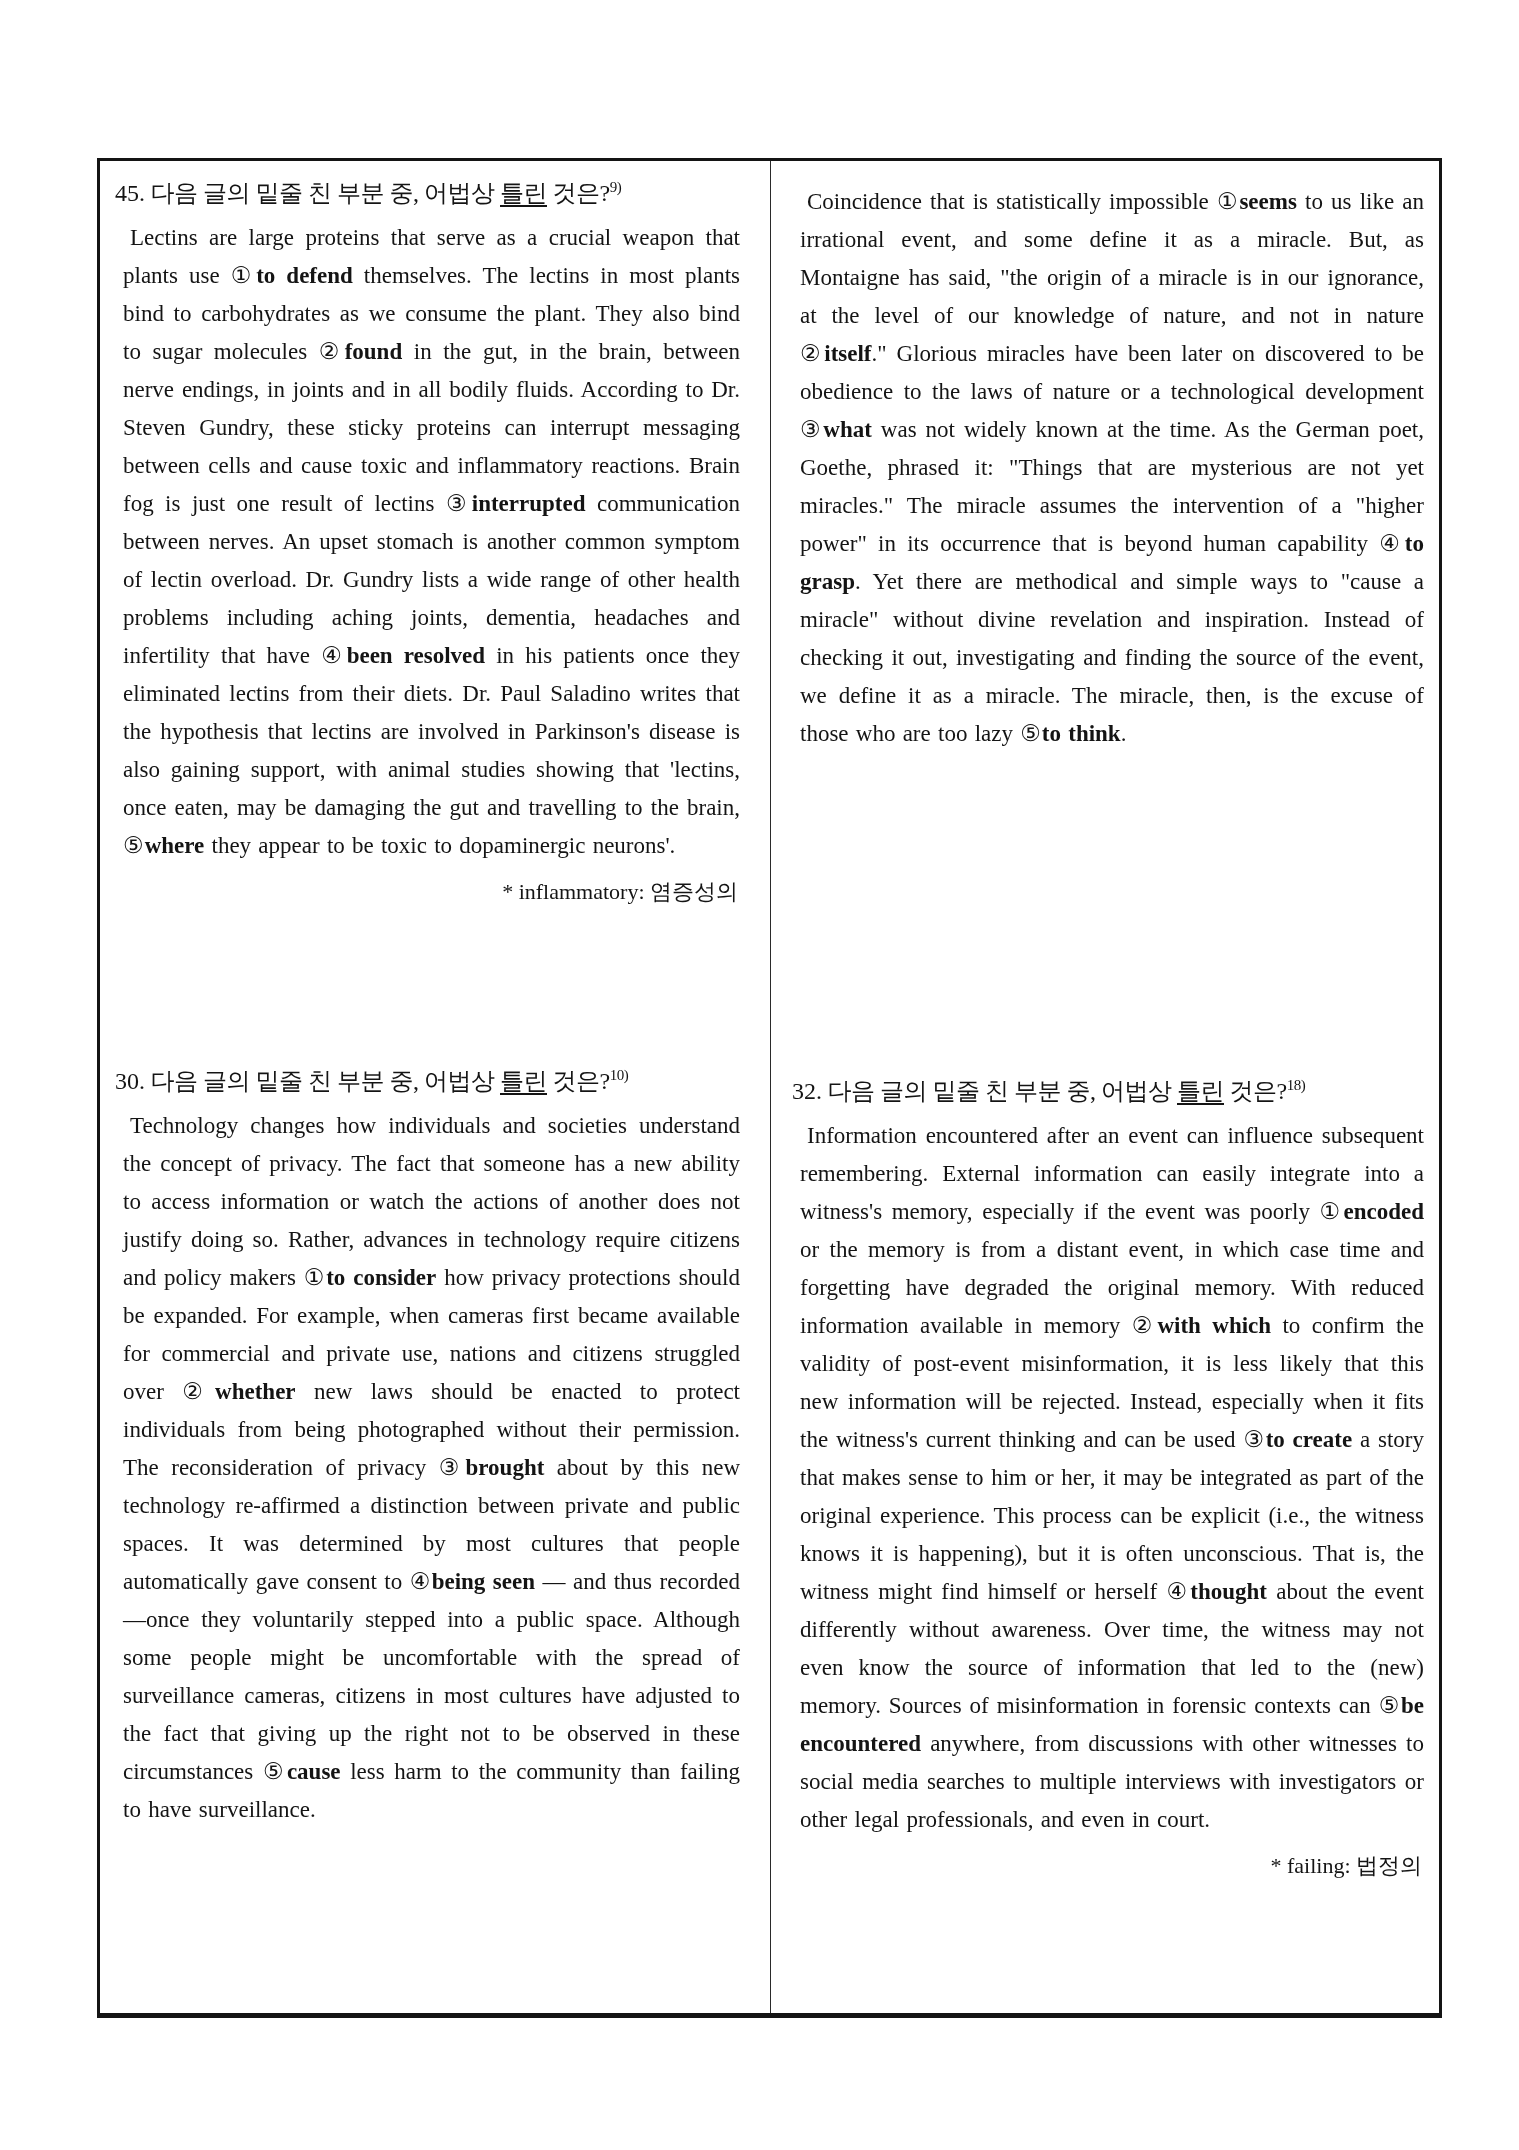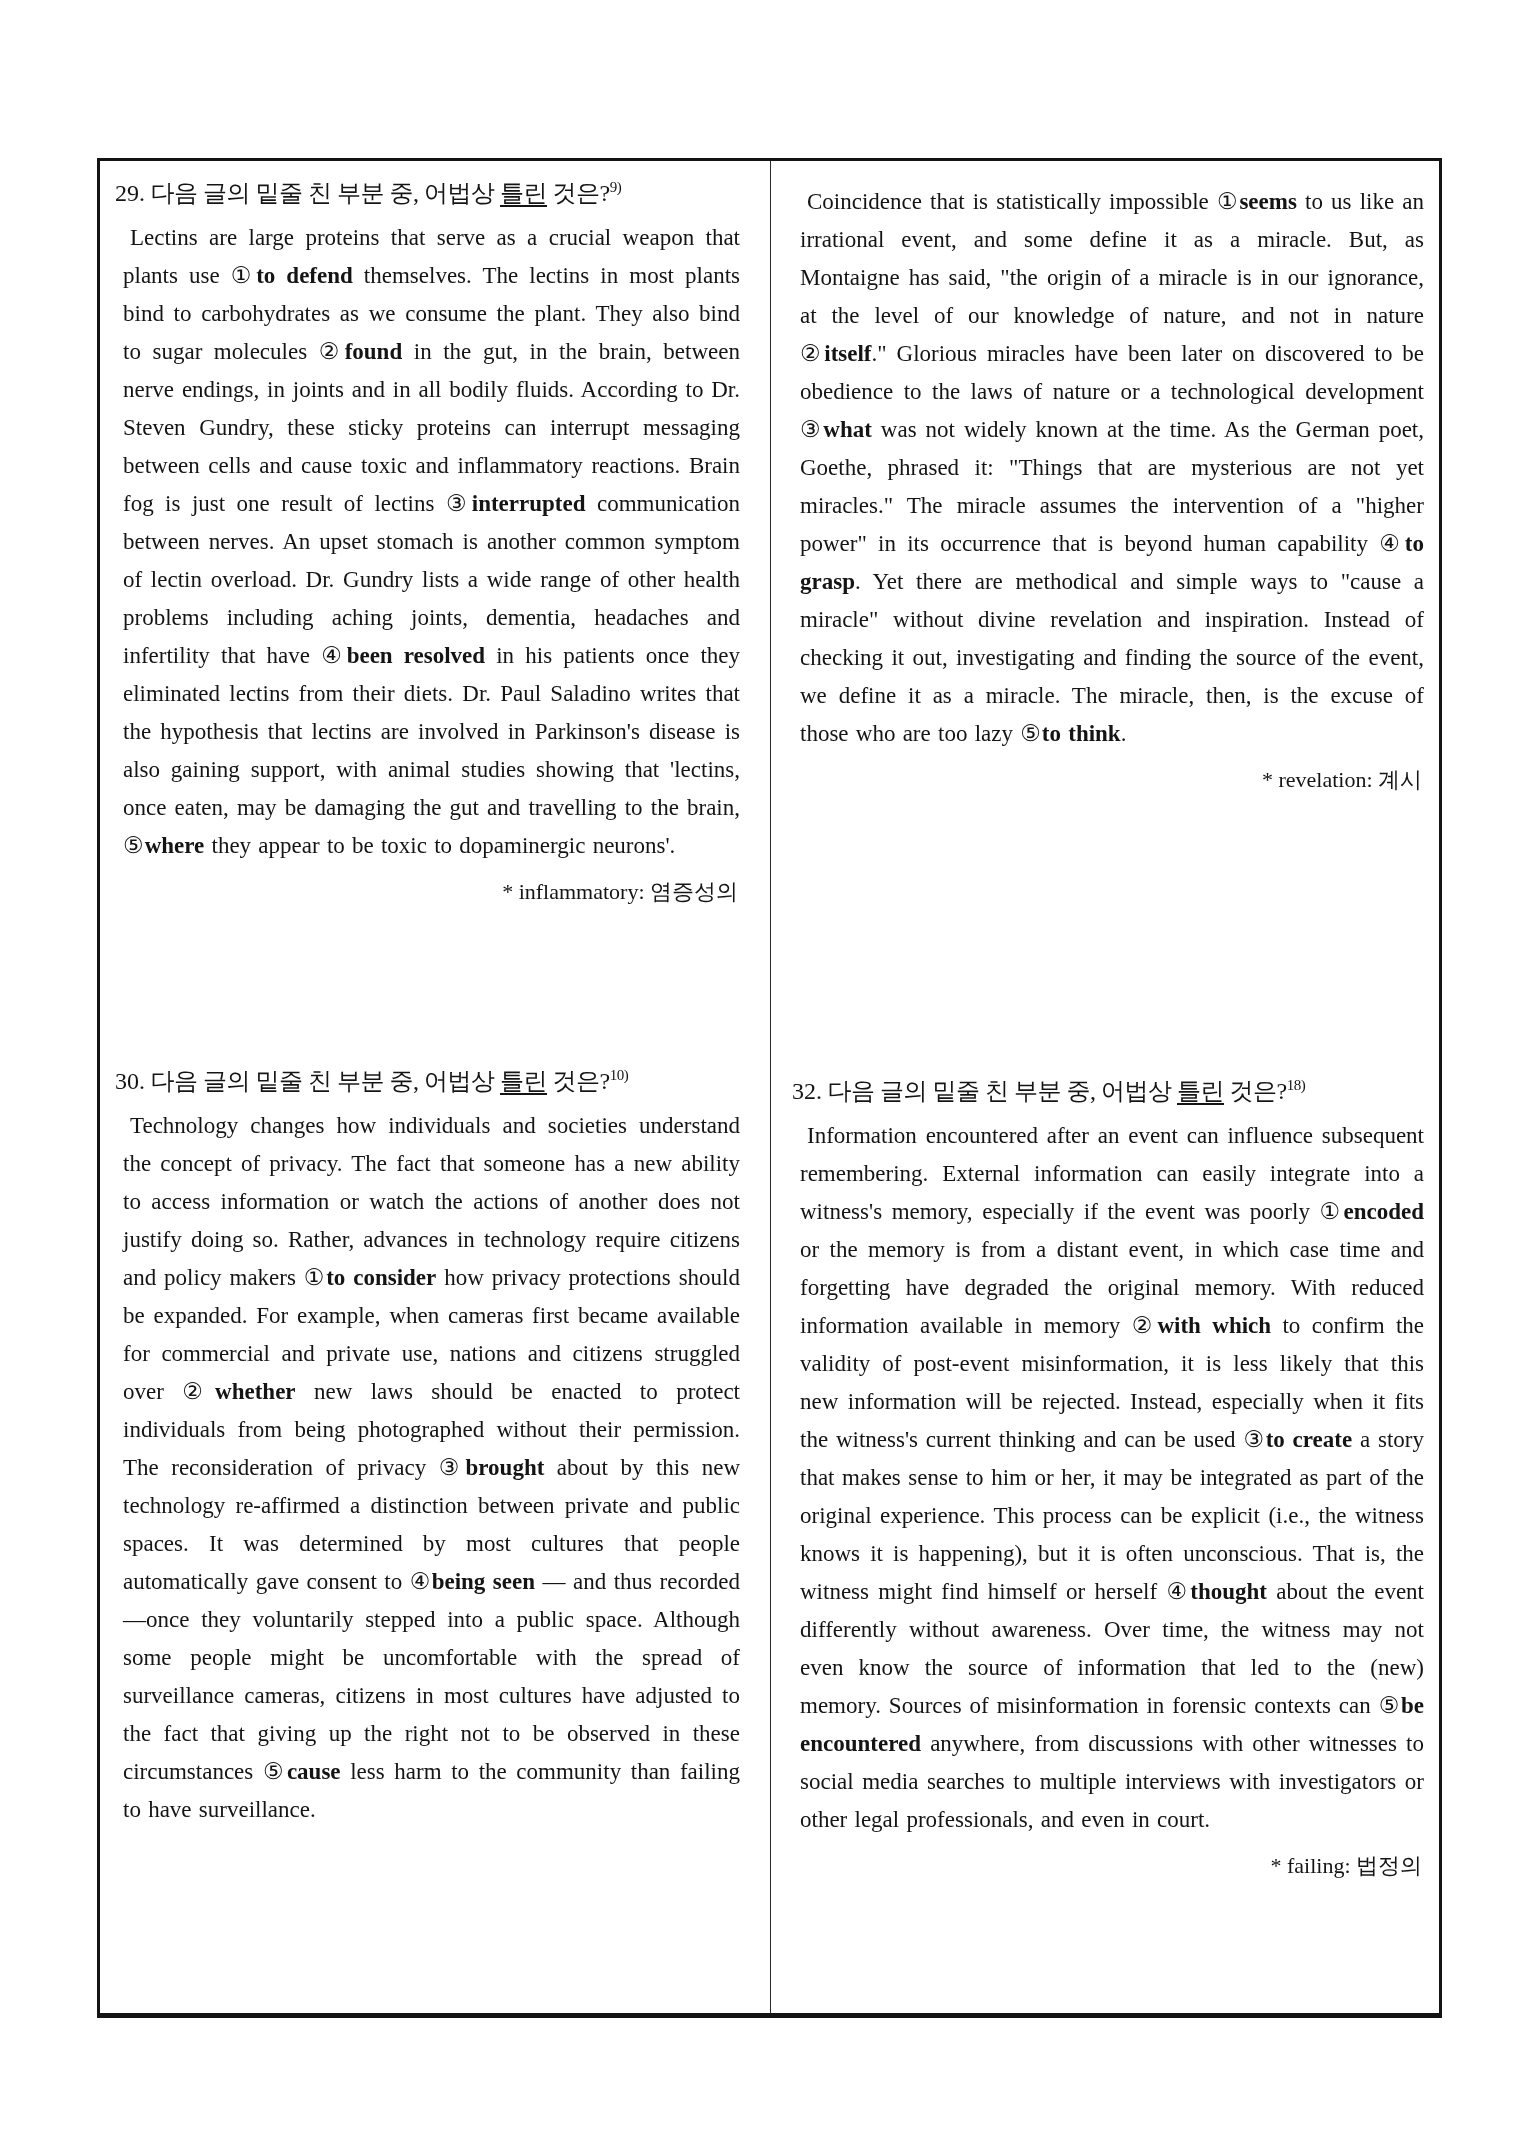--- a/index.html
+++ b/index.html
@@ -92,42 +92,41 @@
 </style>
 </head>
 <body>
 
 <div class="sheet">
 
   <div class="column left">
 
     <article class="question" id="q29">
       <div class="q-header">
-        <span class="qnum">29.</span><span> 다음 글의 밑줄 친 부분 중, 어법상 </span><span class="u-word">틀린</span><span> 것은?</span><sup>9)</sup>
+        <span class="qnum">45.</span><span> 다음 글의 밑줄 친 부분 중, 어법상 </span><span class="u-word">틀린</span><span> 것은?</span><sup>9)</sup>
       </div>
       <p class="passage">Lectins are large proteins that serve as a crucial weapon that plants use <span class="circ">①</span><span class="mark">to defend</span> themselves. The lectins in most plants bind to carbohydrates as we consume the plant. They also bind to sugar molecules <span class="circ">②</span><span class="mark">found</span> in the gut, in the brain, between nerve endings, in joints and in all bodily fluids. According to Dr. Steven Gundry, these sticky proteins can interrupt messaging between cells and cause toxic and inflammatory reactions. Brain fog is just one result of lectins <span class="circ">③</span><span class="mark">interrupted</span> communication between nerves. An upset stomach is another common symptom of lectin overload. Dr. Gundry lists a wide range of other health problems including aching joints, dementia, headaches and infertility that have <span class="circ">④</span><span class="mark">been resolved</span> in his patients once they eliminated lectins from their diets. Dr. Paul Saladino writes that the hypothesis that lectins are involved in Parkinson's disease is also gaining support, with animal studies showing that 'lectins, once eaten, may be damaging the gut and travelling to the brain, <span class="circ">⑤</span><span class="mark">where</span> they appear to be toxic to dopaminergic neurons'.</p>
       <div class="footnote">* inflammatory: 염증성의</div>
     </article>
 
     <article class="question" id="q30">
       <div class="q-header">
         <span class="qnum">30.</span><span> 다음 글의 밑줄 친 부분 중, 어법상 </span><span class="u-word">틀린</span><span> 것은?</span><sup>10)</sup>
       </div>
       <p class="passage">Technology changes how individuals and societies understand the concept of privacy. The fact that someone has a new ability to access information or watch the actions of another does not justify doing so. Rather, advances in technology require citizens and policy makers <span class="circ">①</span><span class="mark">to consider</span> how privacy protections should be expanded. For example, when cameras first became available for commercial and private use, nations and citizens struggled over <span class="circ">②</span><span class="mark">whether</span> new laws should be enacted to protect individuals from being photographed without their permission. The reconsideration of privacy <span class="circ">③</span><span class="mark">brought</span> about by this new technology re-affirmed a distinction between private and public spaces. It was determined by most cultures that people automatically gave consent to <span class="circ">④</span><span class="mark">being seen</span> ― and thus recorded ―once they voluntarily stepped into a public space. Although some people might be uncomfortable with the spread of surveillance cameras, citizens in most cultures have adjusted to the fact that giving up the right not to be observed in these circumstances <span class="circ">⑤</span><span class="mark">cause</span> less harm to the community than failing to have surveillance.</p>
     </article>
 
   </div>
 
   <div class="divider"></div>
 
   <div class="column right">
 
     <article class="question" id="q31">
       <p class="passage">Coincidence that is statistically impossible <span class="circ">①</span><span class="mark">seems</span> to us like an irrational event, and some define it as a miracle. But, as Montaigne has said, "the origin of a miracle is in our ignorance, at the level of our knowledge of nature, and not in nature <span class="circ">②</span><span class="mark">itself</span>." Glorious miracles have been later on discovered to be obedience to the laws of nature or a technological development <span class="circ">③</span><span class="mark">what</span> was not widely known at the time. As the German poet, Goethe, phrased it: "Things that are mysterious are not yet miracles." The miracle assumes the intervention of a "higher power" in its occurrence that is beyond human capability <span class="circ">④</span><span class="mark">to grasp</span>. Yet there are methodical and simple ways to "cause a miracle" without divine revelation and inspiration. Instead of checking it out, investigating and finding the source of the event, we define it as a miracle. The miracle, then, is the excuse of those who are too lazy <span class="circ">⑤</span><span class="mark">to think</span>.</p>
-      <div class="footnote">* revelation: 계시</div>
     </article>
 
     <article class="question" id="q32">
       <div class="q-header">
         <span class="qnum">32.</span><span> 다음 글의 밑줄 친 부분 중, 어법상 </span><span class="u-word">틀린</span><span> 것은?</span><sup>18)</sup>
       </div>
       <p class="passage">Information encountered after an event can influence subsequent remembering. External information can easily integrate into a witness's memory, especially if the event was poorly <span class="circ">①</span><span class="mark">encoded</span> or the memory is from a distant event, in which case time and forgetting have degraded the original memory. With reduced information available in memory <span class="circ">②</span><span class="mark">with which</span> to confirm the validity of post-event misinformation, it is less likely that this new information will be rejected. Instead, especially when it fits the witness's current thinking and can be used <span class="circ">③</span><span class="mark">to create</span> a story that makes sense to him or her, it may be integrated as part of the original experience. This process can be explicit (i.e., the witness knows it is happening), but it is often unconscious. That is, the witness might find himself or herself <span class="circ">④</span><span class="mark">thought</span> about the event differently without awareness. Over time, the witness may not even know the source of information that led to the (new) memory. Sources of misinformation in forensic contexts can <span class="circ">⑤</span><span class="mark">be encountered</span> anywhere, from discussions with other witnesses to social media searches to multiple interviews with investigators or other legal professionals, and even in court.</p>
       <div class="footnote">* failing: 법정의</div>
     </article>
 

